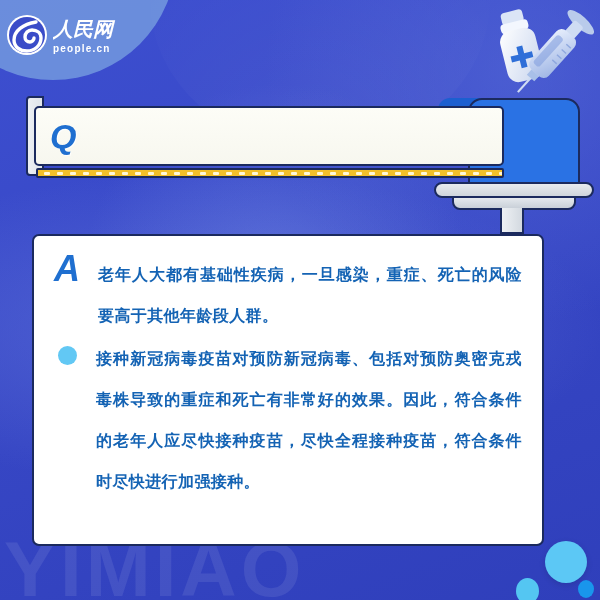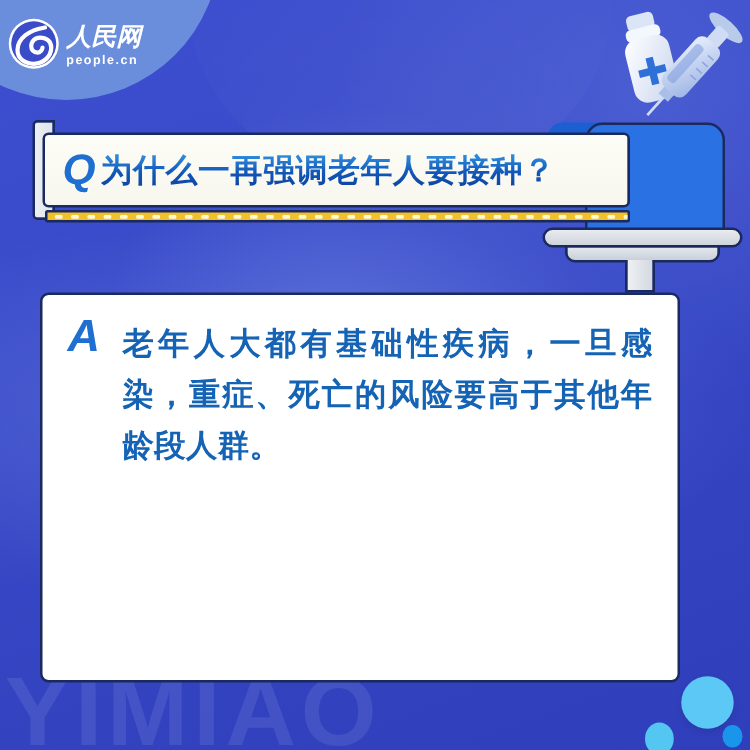--- a/index.html
+++ b/index.html
@@ -151,21 +151,21 @@
   .a-mark {
     flex:0 0 auto; width:44px; font-size:36px; font-weight:bold; font-style:italic;
     color:#1f6fd0; line-height:.95; margin-top:-2px; margin-left:2px;
   }
   .a-bullet {
     flex:0 0 auto; width:44px; display:flex; justify-content:flex-start; padding-left:6px; padding-top:8px;
   }
   .a-bullet span { display:block; width:19px; height:19px; border-radius:50%; background:#62c8f4; }
   .a-text {
     flex:1 1 auto;
-    font-size:25px; line-height:41px;
+    font-size:16px; line-height:41px;
     color:#1463b4; font-weight:bold;
     letter-spacing:.4px;
     text-align:justify;
     font-family:"DejaVu Sans",sans-serif;
   }
   .a-row + .a-row { margin-top:2px; }
 </style>
 </head>
 <body>
 
@@ -234,21 +234,20 @@
 </div>
 
 <div id="qblock">
   <div class="q-backpanel-dark"></div>
   <div class="q-backpanel"></div>
   <div class="q-leftflap"></div>
   <div class="q-under"></div>
 
   <div class="q-card">
     <span class="q-mark">Q</span>
-    <span class="q-text">为什么一再强调老年人要接种？</span>
   </div>
 
   <div class="q-lightbar">
     <i></i>
       <i></i>
       <i></i>
       <i></i>
       <i></i>
       <i></i>
       <i></i>
@@ -288,14 +287,20 @@
   <div class="ped-post"></div>
 </div>
 
 <div id="acard">
 
   <div class="a-row">
     <div class="a-mark">A</div>
     <div class="a-text">老年人大都有基础性疾病，一旦感染，重症、死亡的风险要高于其他年龄段人群。</div>
   </div>
 
+  <div class="a-row">
+    <div class="a-bullet">
+        <span></span>
+      </div>
+    <div class="a-text">接种新冠病毒疫苗对预防新冠病毒、包括对预防奥密克戎毒株导致的重症和死亡有非常好的效果。因此，符合条件的老年人应尽快接种疫苗，尽快全程接种疫苗，符合条件时尽快进行加强接种。</div>
+  </div>
 
 </div>
 
 </body></html>

